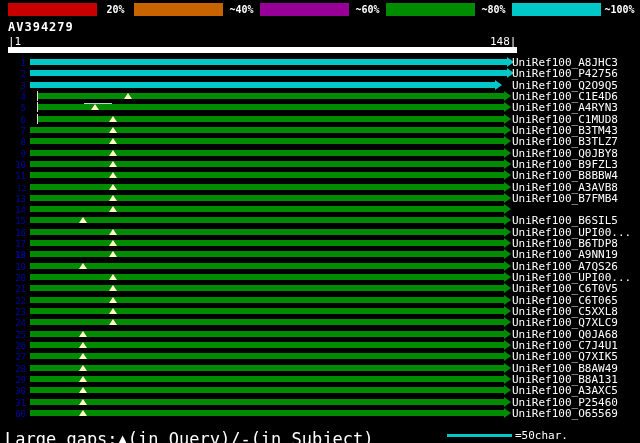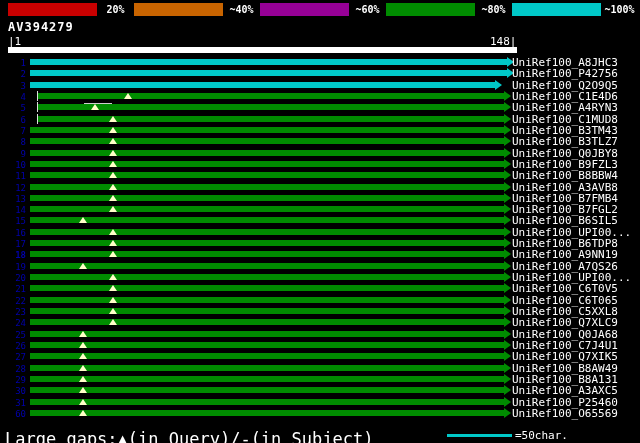--- a/index.html
+++ b/index.html
@@ -127,39 +127,38 @@
         <span class="hit-label">UniRef100_B9FZL3</span>
       </div>
       <div class="hit-row" style="top: 170px;">
         <span class="hit-num" style="color: rgb(0, 0, 170);">11</span>
         <div class="hit-bar" style="left: 30px; width: 474px; background: rgb(0, 140, 0);"></div>
         <span class="hit-arrow" style="left: 504px; border-left-color: rgb(0, 140, 0);"></span>
         <span class="hit-tri" style="left: 109px; border-bottom-color: rgb(255, 255, 200);"></span>
         <span class="hit-label">UniRef100_B8BBW4</span>
       </div>
       <div class="hit-row" style="top: 182px;">
-        <span class="hit-num" style="color: rgb(0, 0, 170);">12</span>
+        <span class="hit-num" style="color: rgb(0, 0, 170); font-family: Liberation Serif, serif;">12</span>
         <div class="hit-bar" style="left: 30px; width: 474px; background: rgb(0, 140, 0);"></div>
         <span class="hit-arrow" style="left: 504px; border-left-color: rgb(0, 140, 0);"></span>
         <span class="hit-tri" style="left: 109px; border-bottom-color: rgb(255, 255, 200);"></span>
         <span class="hit-label">UniRef100_A3AVB8</span>
       </div>
       <div class="hit-row" style="top: 193px;">
         <span class="hit-num" style="color: rgb(0, 0, 170);">13</span>
         <div class="hit-bar" style="left: 30px; width: 474px; background: rgb(0, 140, 0);"></div>
         <span class="hit-arrow" style="left: 504px; border-left-color: rgb(0, 140, 0);"></span>
         <span class="hit-tri" style="left: 109px; border-bottom-color: rgb(255, 255, 200);"></span>
         <span class="hit-label">UniRef100_B7FMB4</span>
       </div>
       <div class="hit-row" style="top: 204px;">
         <span class="hit-num" style="color: rgb(0, 0, 170);">14</span>
         <div class="hit-bar" style="left: 30px; width: 474px; background: rgb(0, 140, 0);"></div>
         <span class="hit-arrow" style="left: 504px; border-left-color: rgb(0, 140, 0);"></span>
         <span class="hit-tri" style="left: 109px; border-bottom-color: rgb(255, 255, 200);"></span>
-        <span class="hit-label">UniRef100_B7FGL2</span>
       </div>
       <div class="hit-row" style="top: 215px;">
         <span class="hit-num" style="color: rgb(0, 0, 170);">15</span>
         <div class="hit-bar" style="left: 30px; width: 474px; background: rgb(0, 140, 0);"></div>
         <span class="hit-arrow" style="left: 504px; border-left-color: rgb(0, 140, 0);"></span>
         <span class="hit-tri" style="left: 79px; border-bottom-color: rgb(255, 255, 200);"></span>
         <span class="hit-label">UniRef100_B6SIL5</span>
       </div>
       <div class="hit-row" style="top: 227px;">
         <span class="hit-num" style="color: rgb(0, 0, 170);">16</span>

